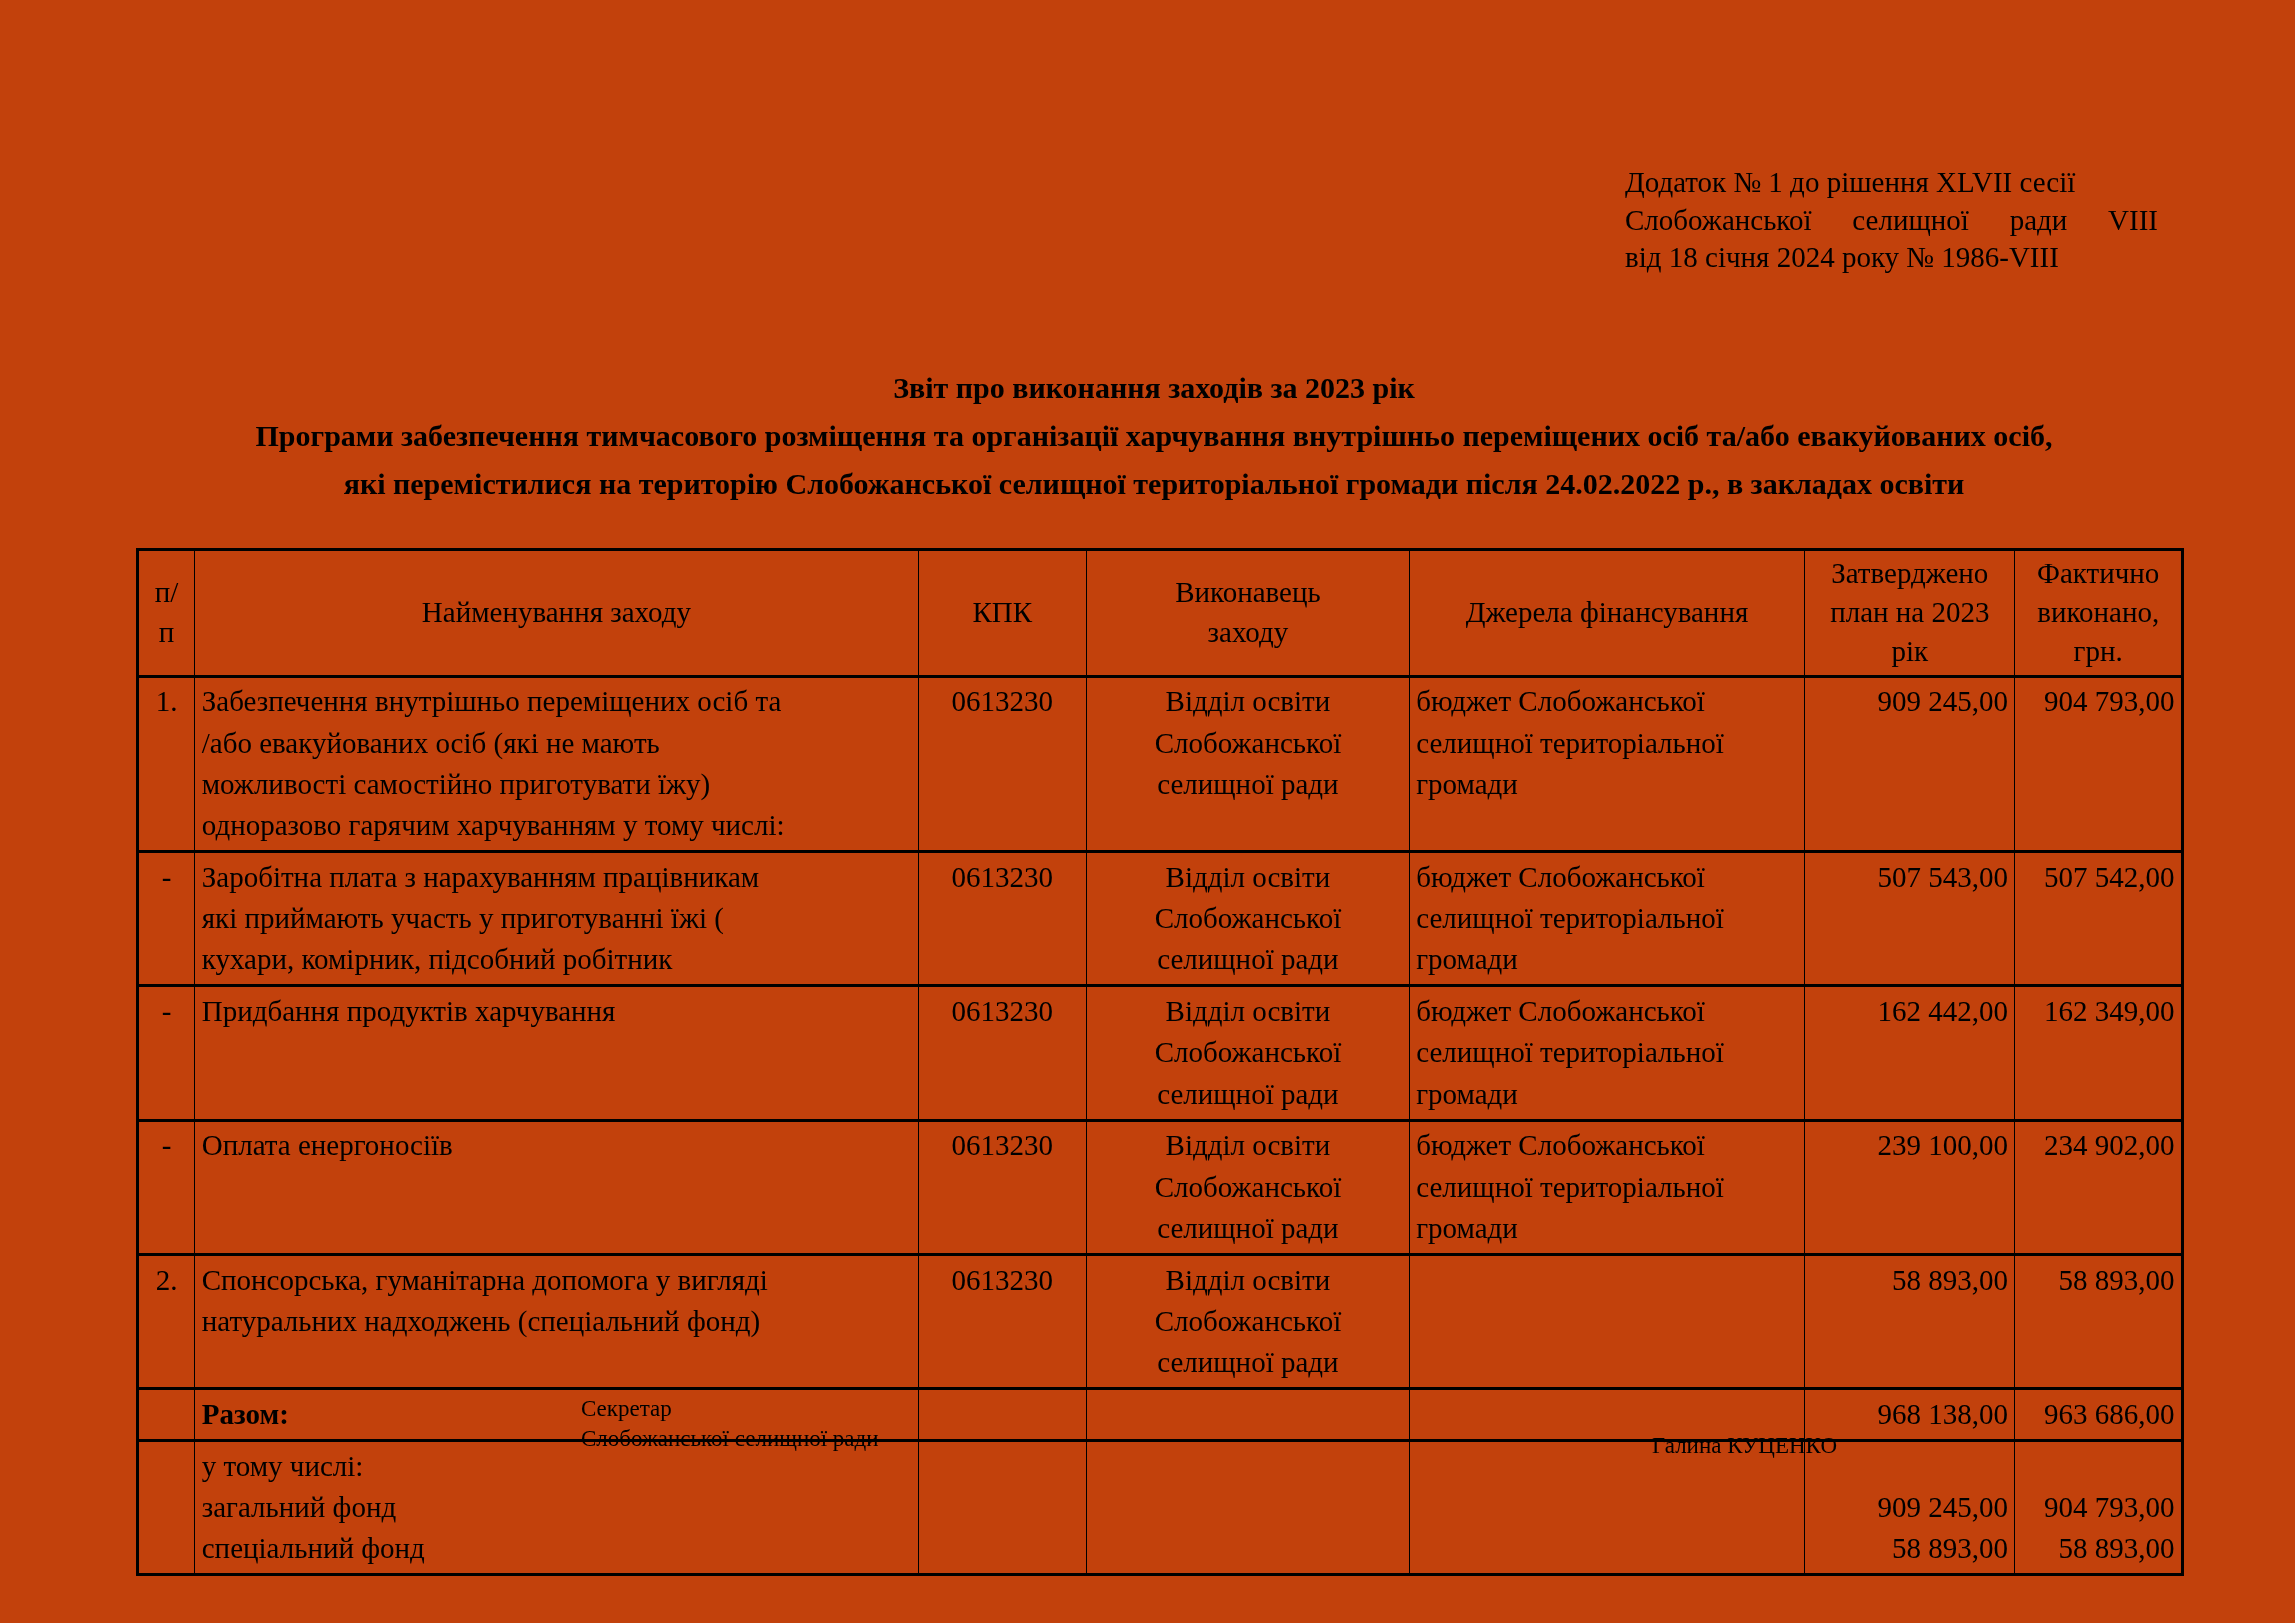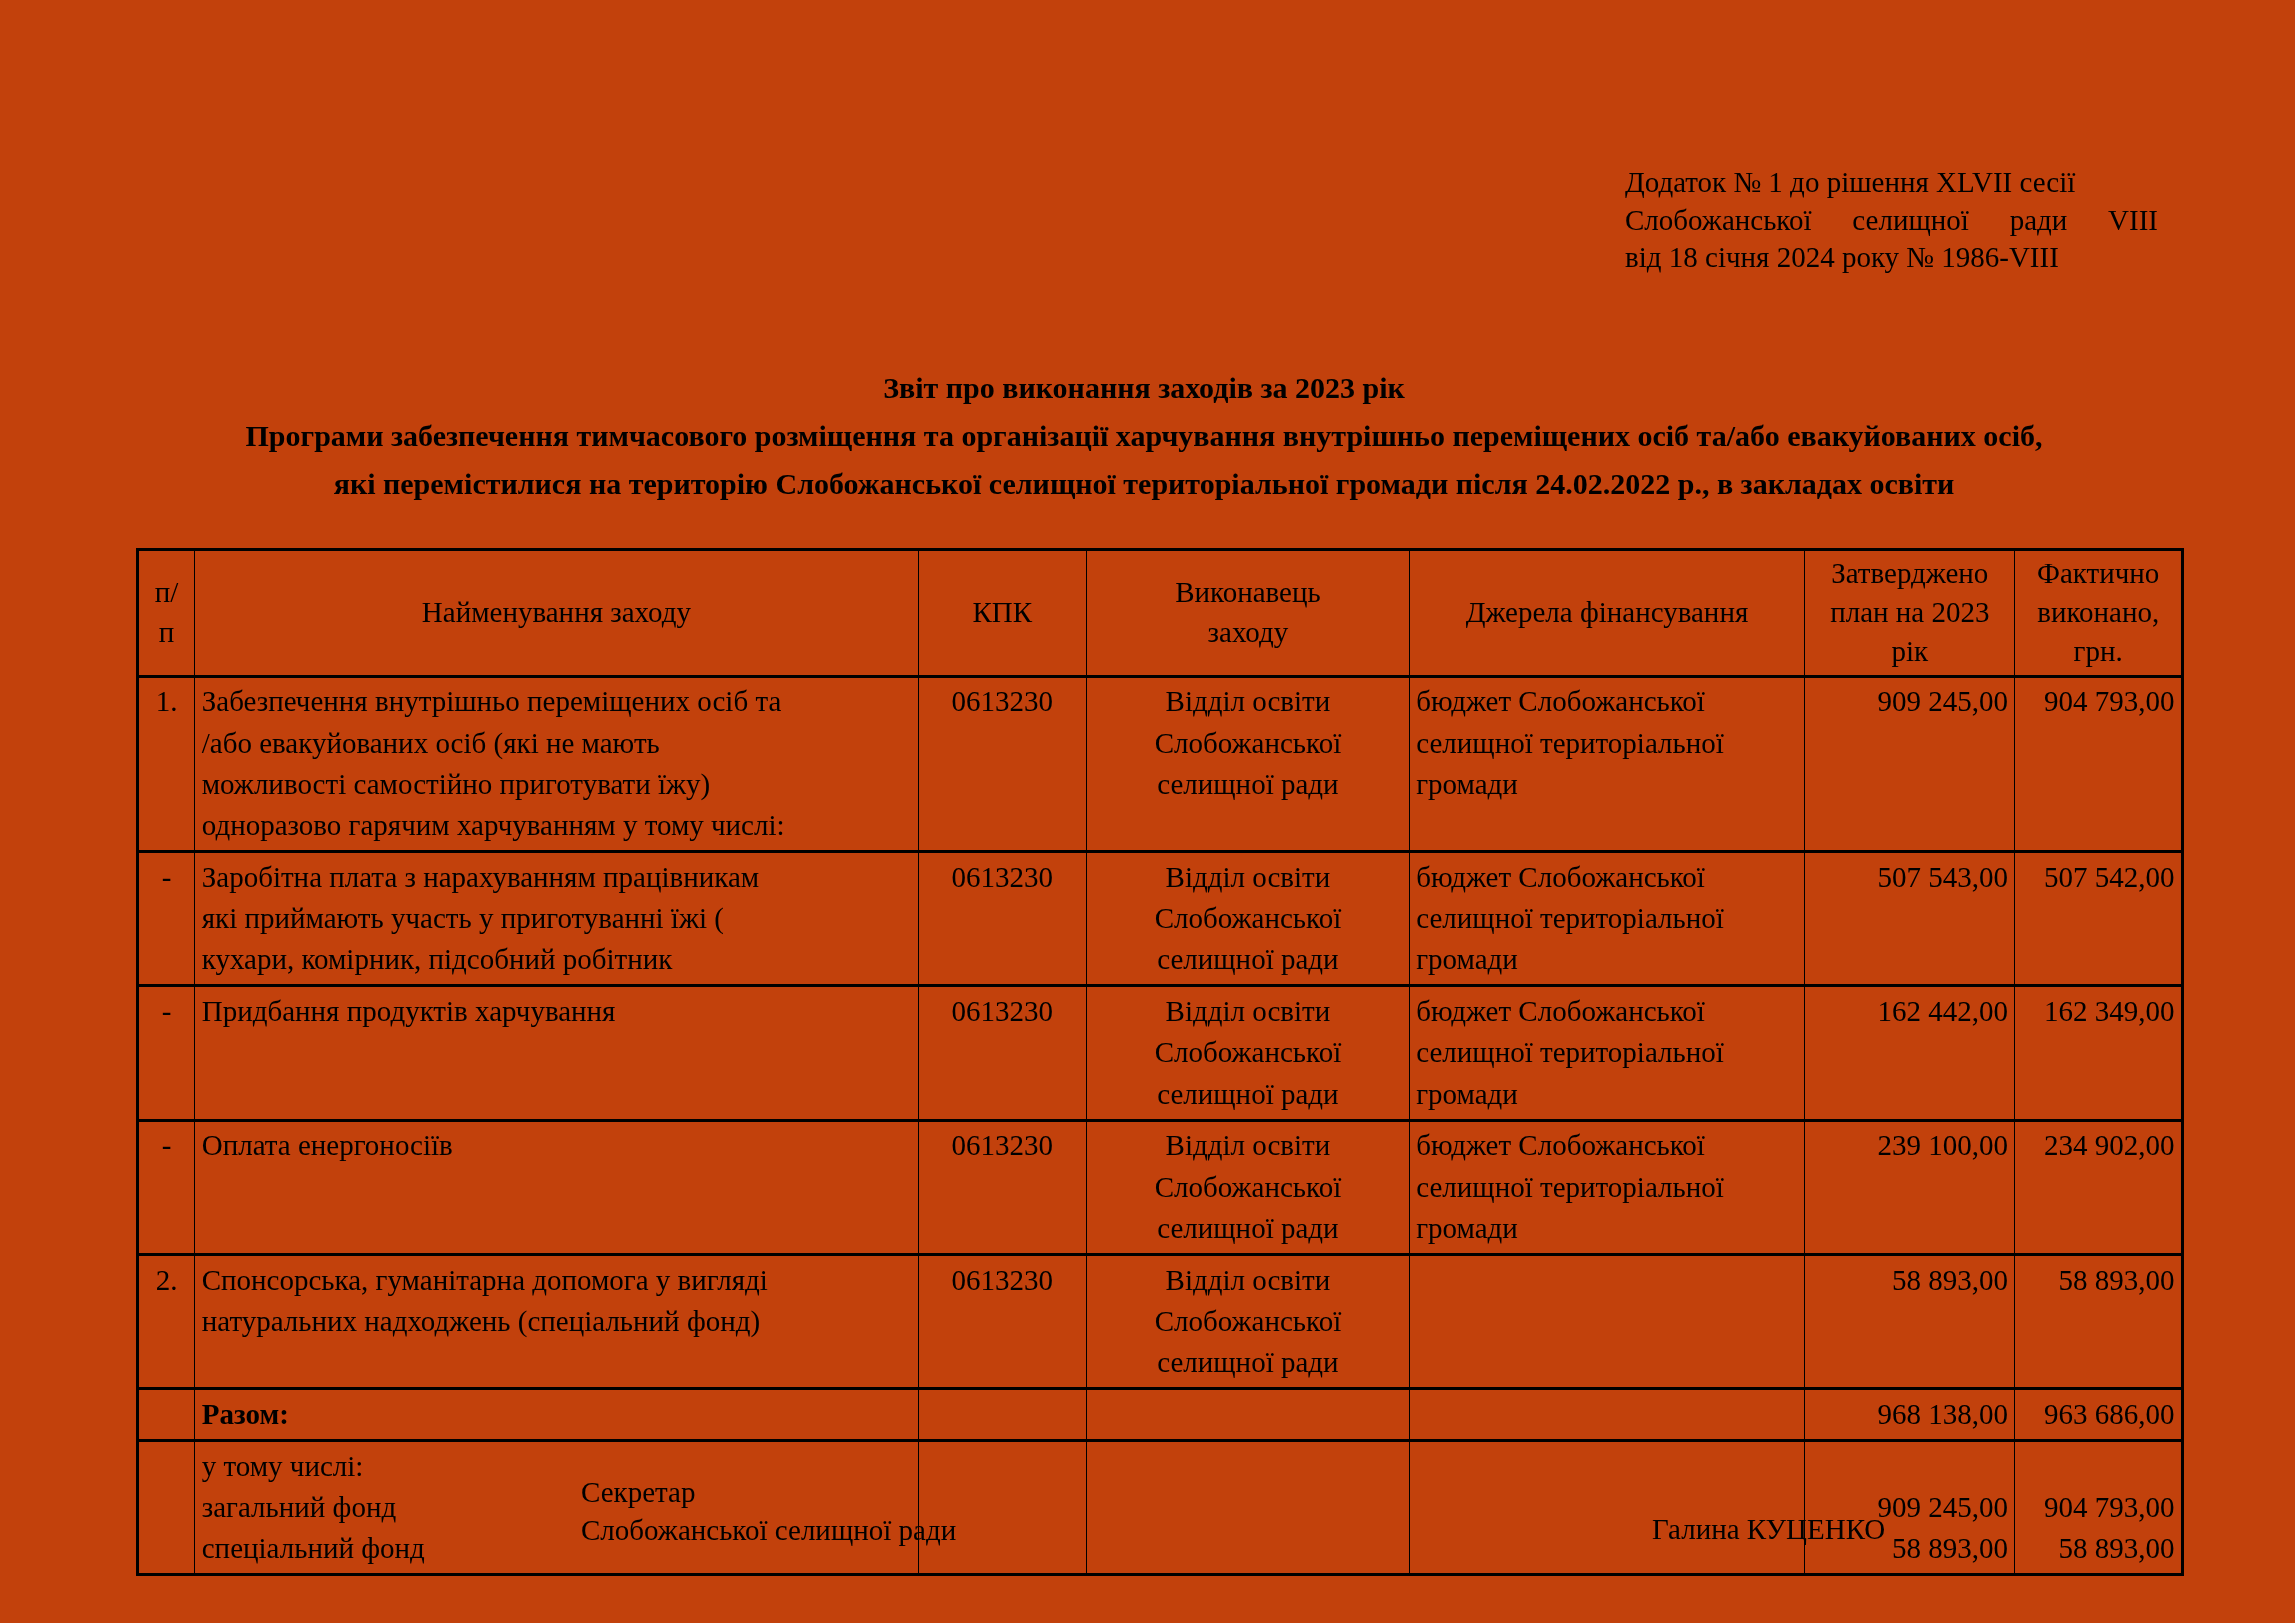--- a/index.html
+++ b/index.html
@@ -19,21 +19,21 @@
     top: 164px;
     width: 533px;
     font-size: 29px;
     line-height: 1.3;
     text-align: left;
   }
   .annex .justify { text-align: justify; text-align-last: justify; }
   
   .title {
     position: absolute;
-    left: 74px;
+    left: 84px;
     top: 364px;
     width: 2140px;
     text-align: center;
     font-weight: bold;
     font-size: 30px;
     line-height: 1.6;
   }
   
   table.report {
     position: absolute;
@@ -82,23 +82,23 @@
   tr.r3 { height: 121px; }
   tr.r4 { height: 111px; }
   tr.r5 { height: 121px; }
   tr.r6 { height: 42px; }
   tr.r7 { height: 116px; }
   tr.r6 td.name { font-weight: bold; }
   
   .footer {
     position: absolute;
     left: 0;
-    top: 1474px;
+    top: 1394px;
     width: 2084px;
-    font-size: 29px;
+    font-size: 23px;
     line-height: 1.3;
   }
   .sig-left { margin-left: 581px; }
   .sig-name { position: absolute; left: 1641px; top: 37px; margin-left: 11px; }
 </style>
 </head>
 <body>
 
 <div class="page">
 

